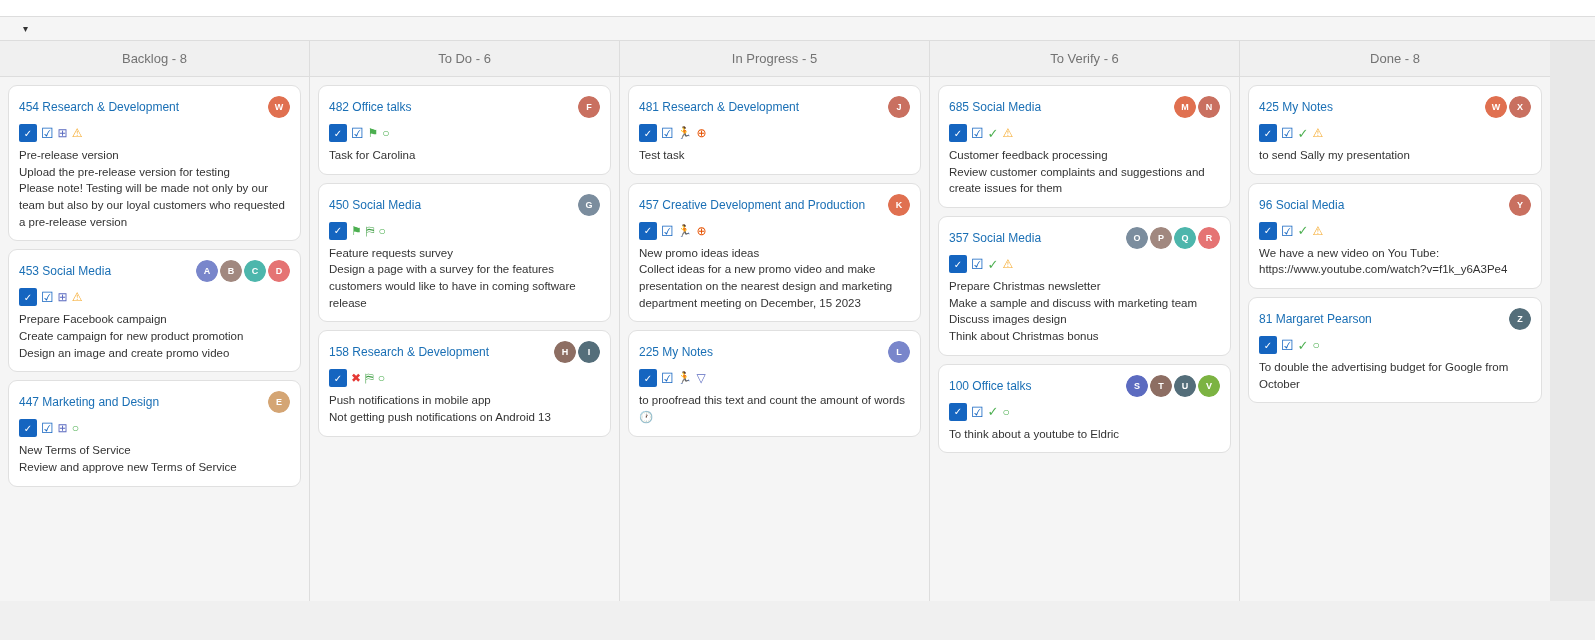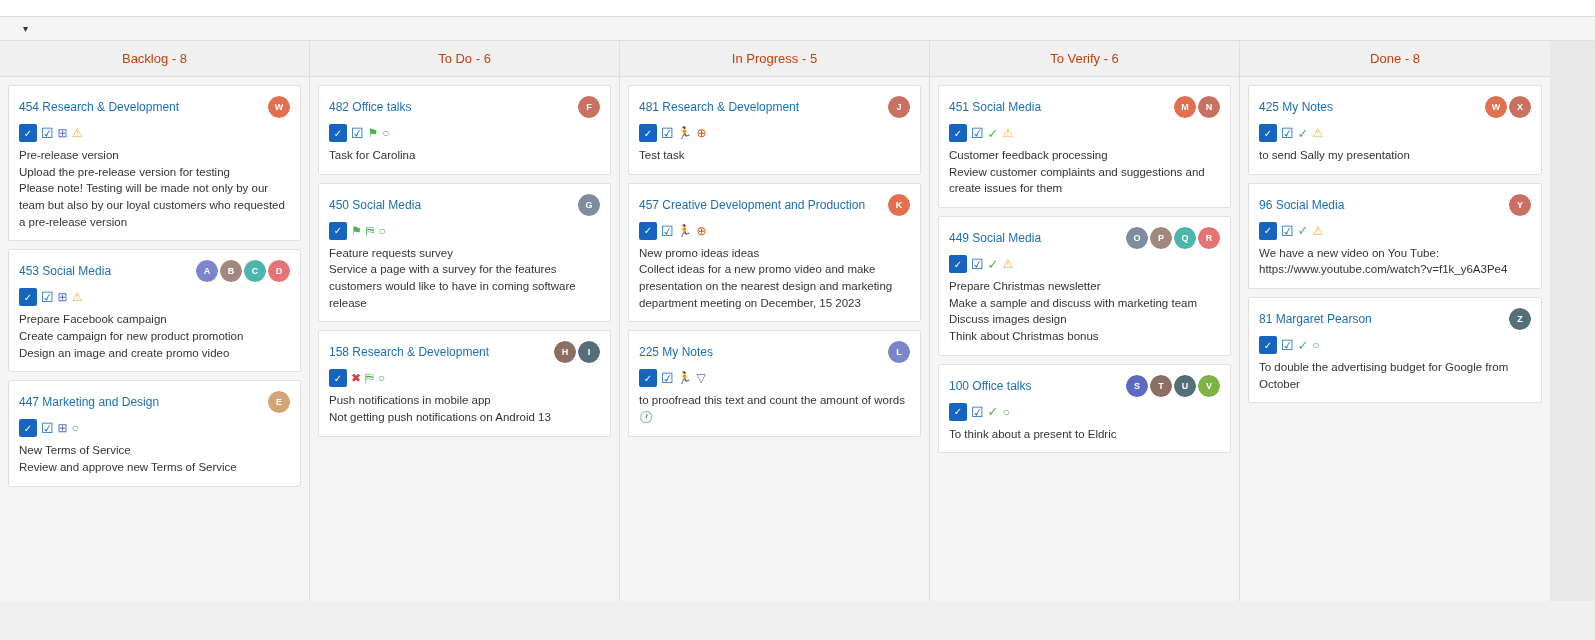--- a/index.html
+++ b/index.html
@@ -7,23 +7,23 @@
     .app-header { background: #fff; padding: 8px 14px; border-bottom: 1px solid #ddd; display: flex; align-items: center; }
     .app-title { font-size: 14px; font-weight: 600; color: #333; }
     .toolbar { background: #f5f5f5; padding: 6px 14px; border-bottom: 1px solid #ddd; display: flex; align-items: center; justify-content: space-between; }
     .sort-area { display: flex; align-items: center; gap: 6px; font-size: 12px; color: #555; }
     .sort-label { font-weight: 400; color: #555; }
     .sort-value { color: #333; font-weight: 500; display: flex; align-items: center; gap: 3px; cursor: pointer; }
     .toolbar-right { display: flex; gap: 14px; font-size: 12px; color: #555; }
     .toolbar-right span { display: flex; align-items: center; gap: 3px; }
     .board { display: flex; gap: 0; overflow-x: auto; height: calc(100vh - 80px); background: #e8e8e8; }
     .column { flex: 0 0 310px; background: #f5f5f5; border-right: 1px solid #ddd; display: flex; flex-direction: column; }
-    .column-header { padding: 10px 14px; text-align: center; font-size: 13px; font-weight: 500; color: #c2410c; border-bottom: 1px solid #ddd; background: #f0f0f0; }
+    .column-header { padding: 10px 14px; text-align: center; font-size: 13px; font-weight: 500; color: #737373; border-bottom: 1px solid #ddd; background: #f0f0f0; }
     .column-body { flex: 1; overflow-y: auto; padding: 8px; display: flex; flex-direction: column; gap: 8px; }
-    .card { background: #fff; border: 1px solid #e0e0e0; border-radius: 2px; padding: 10px; cursor: pointer; }
+    .card { background: #fff; border: 1px solid #e0e0e0; border-radius: 9px; padding: 10px; cursor: pointer; }
     .card-title-row { display: flex; align-items: center; justify-content: space-between; margin-bottom: 6px; }
     .card-title { color: #1a6fb5; font-size: 12px; font-weight: 500; cursor: pointer; }
     .card-avatar { width: 28px; height: 28px; border-radius: 50%; overflow: hidden; flex-shrink: 0; }
     .card-avatar-group { display: flex; gap: 2px; }
     .card-avatar-group .card-avatar { width: 22px; height: 22px; }
     .avatar-circle { width: 100%; height: 100%; border-radius: 50%; display: flex; align-items: center; justify-content: center; font-size: 9px; font-weight: 600; color: #fff; }
     .card-icons { display: flex; align-items: center; gap: 4px; margin-bottom: 5px; }
     .icon-box { width: 18px; height: 18px; border-radius: 2px; display: flex; align-items: center; justify-content: center; font-size: 10px; }
     .icon-blue { background: #1565c0; color: #fff; }
     .icon-layers { color: #5c6bc0; font-size: 12px; }
@@ -167,21 +167,21 @@
   </div>
       </div>
       <div class="card-icons">
         <span class="icon-box icon-blue">✓</span>
             <span style="color:#4caf50;font-size:12px;">⚑</span>
             <span style="color:#43a047;font-size:12px;">⛿</span>
             <span class="icon-circle-o">○</span>
       </div>
       <div class="card-text">
             <div>Feature requests survey</div>
-            <div>Service a page with a survey for the features customers would like to have in coming software release</div>
+            <div>Design a page with a survey for the features customers would like to have in coming software release</div>
           </div>
     </div>
         <div class="card">
       <div class="card-title-row">
         <span class="card-title">158 Research &amp; Development</span>
         <div class="card-avatar-group">
     <div class="card-avatar">
                 <div class="avatar-circle" style="background:#8d6e63">H</div>
               </div>
               <div class="card-avatar">
@@ -263,21 +263,21 @@
             <div>to proofread this text and count the amount of words 🕐</div>
           </div>
     </div>
       </div>
     </div>
     <div class="column">
       <div class="column-header">To Verify - 6</div>
   <div class="column-body" id="col-body-toverify">
         <div class="card">
       <div class="card-title-row">
-        <span class="card-title">451 Social Media</span>
+        <span class="card-title">685 Social Media</span>
         <div class="card-avatar-group">
     <div class="card-avatar">
                 <div class="avatar-circle" style="background:#e07050">M</div>
               </div>
               <div class="card-avatar">
                 <div class="avatar-circle" style="background:#c97060">N</div>
               </div>
   </div>
       </div>
       <div class="card-icons">
@@ -286,21 +286,21 @@
             <span class="icon-green-check">✓</span>
             <span class="icon-warning">⚠</span>
       </div>
       <div class="card-text">
             <div>Customer feedback processing</div>
             <div>Review customer complaints and suggestions and create issues for them</div>
           </div>
     </div>
         <div class="card">
       <div class="card-title-row">
-        <span class="card-title">449 Social Media</span>
+        <span class="card-title">357 Social Media</span>
         <div class="card-avatar-group">
     <div class="card-avatar">
                 <div class="avatar-circle" style="background:#7b8d9e">O</div>
               </div>
               <div class="card-avatar">
                 <div class="avatar-circle" style="background:#a1887f">P</div>
               </div>
               <div class="card-avatar">
                 <div class="avatar-circle" style="background:#4db6ac">Q</div>
               </div>
@@ -340,21 +340,21 @@
               </div>
   </div>
       </div>
       <div class="card-icons">
         <span class="icon-box icon-blue">✓</span>
             <span style="color:#1565c0;font-size:14px;">☑</span>
             <span class="icon-green-check">✓</span>
             <span class="icon-circle-o">○</span>
       </div>
       <div class="card-text">
-            <div>To think about a present to Eldric</div>
+            <div>To think about a youtube to Eldric</div>
           </div>
     </div>
       </div>
     </div>
     <div class="column col-last">
       <div class="column-header">Done - 8</div>
   <div class="column-body" id="col-body-done">
         <div class="card">
       <div class="card-title-row">
         <span class="card-title">425 My Notes</span>

